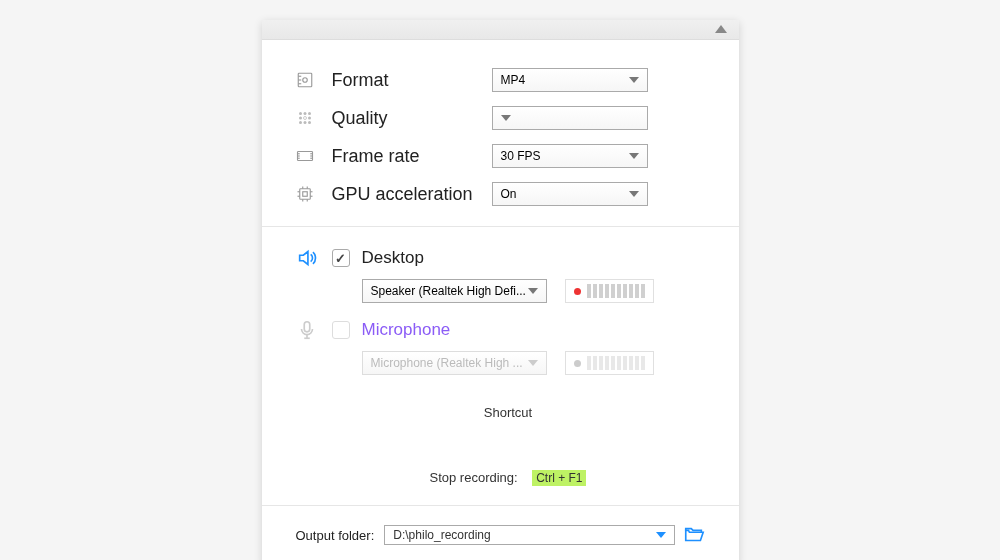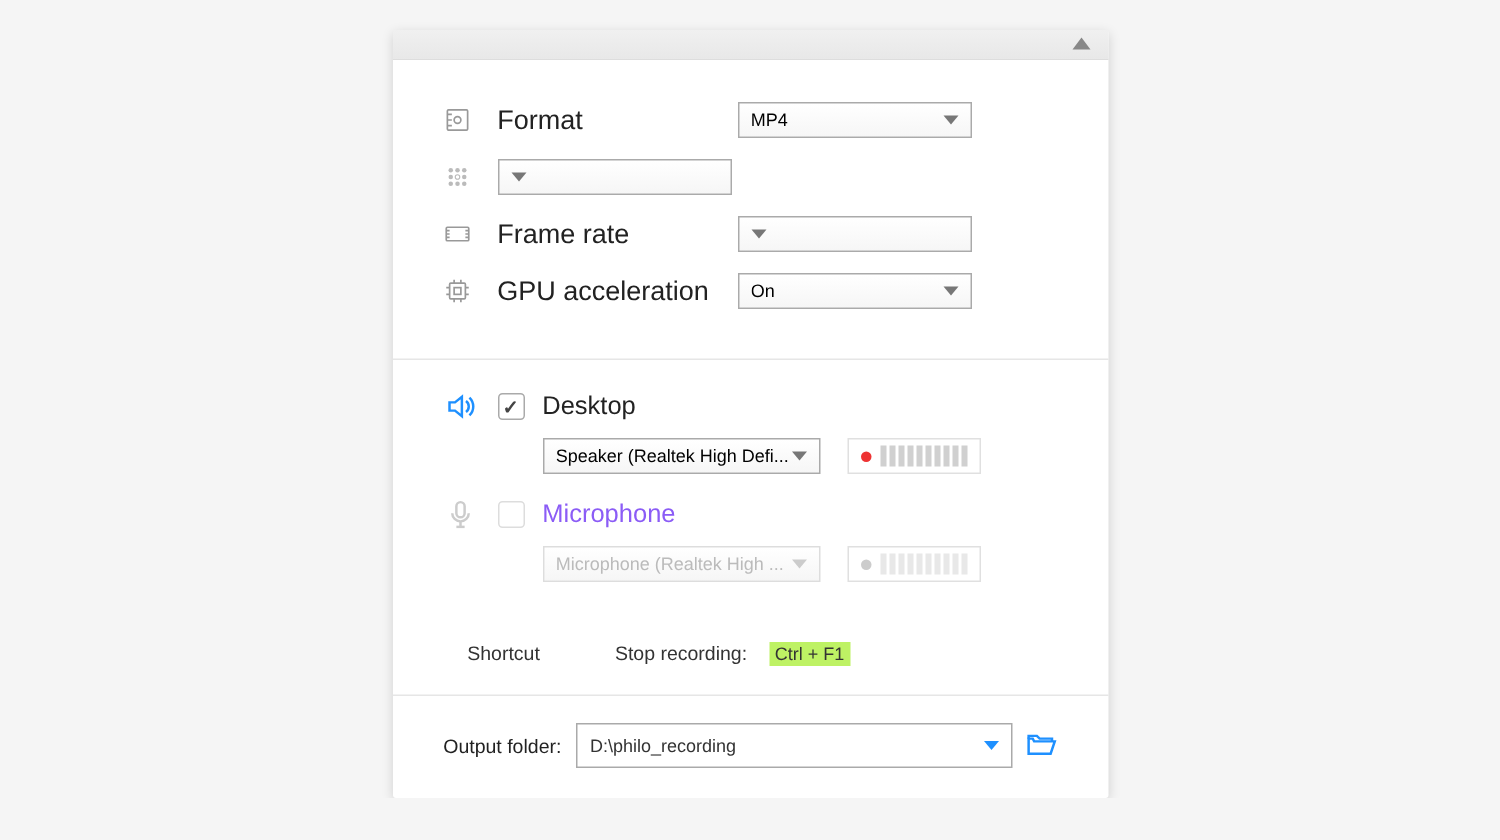--- a/index.html
+++ b/index.html
@@ -139,39 +139,40 @@
     background:#e33;
   }
   .vu.disabled .dot { background:#ccc; }
   .vu .bars { display:flex; gap:2px; }
   .vu .bars span {
     width:4px;height:14px;background:#d0d0d0;
   }
   .vu.disabled .bars span { background:#e8e8e8; }
   .shortcut-row {
     display:flex; align-items:center;
-    margin-top: 40px;
+    margin-top: 30px;
     padding-left: 16px;
     gap: 50px;
     font-size: 13px;
+    flex-direction: column;
   }
   .hotkey {
     background:#bef264;
     padding:1px 4px;
     font-size:12px;
   }
   .output-row {
     display:flex; align-items:center;
     padding: 18px 34px 20px 34px;
     gap:8px;
   }
   .output-row .lbl { font-size:13px; color:#222; margin-right:2px; }
   .path-select {
     flex:1;
-    height:30px;
+    height:20px;
     border:1px solid #aaa;
     display:flex; align-items:center;
     padding:0 8px;
     cursor:pointer;
     font-size:12px;
   }
   .path-select .txt { flex:1; overflow:hidden; text-overflow:ellipsis; white-space:nowrap; }
   .path-select .caret {
     width:0;height:0;
     border-left:5px solid transparent;
@@ -221,20 +222,21 @@
             <circle cx="12" cy="6" r="2"></circle>
             <circle cx="18" cy="6" r="2"></circle>
             <circle cx="6" cy="12" r="2"></circle>
             <circle cx="12" cy="12" r="2" fill="none" stroke="#bbb"></circle>
             <circle cx="18" cy="12" r="2"></circle>
             <circle cx="6" cy="18" r="2"></circle>
             <circle cx="12" cy="18" r="2"></circle>
             <circle cx="18" cy="18" r="2"></circle>
           </svg>
       </div>
+      <div class="label-col">Quality</div>
       <div class="ctrl-col">
         <div class="select wide">
           <span class="caret"></span>
         </div>
       </div>
     </div>
 
     <div class="row">
       <div class="icon-col">
         <svg width="18" height="18" viewBox="0 0 24 24" fill="none" stroke="#999" stroke-width="1.5">
@@ -243,26 +245,27 @@
             <line x1="2" y1="12" x2="5" y2="12"></line>
             <line x1="2" y1="15" x2="5" y2="15"></line>
             <line x1="19" y1="9" x2="22" y2="9"></line>
             <line x1="19" y1="12" x2="22" y2="12"></line>
             <line x1="19" y1="15" x2="22" y2="15"></line>
           </svg>
       </div>
       <div class="label-col">Frame rate</div>
       <div class="ctrl-col">
         <div class="select wide">
+          <span class="txt">30 FPS</span>
           <span class="caret"></span>
         </div>
       </div>
     </div>
 
-    <div class="row" style="margin-bottom:13px">
+    <div class="row" style="margin-bottom:0">
       <div class="icon-col">
         <svg width="18" height="18" viewBox="0 0 24 24" fill="none" stroke="#999" stroke-width="1.5">
             <rect x="5" y="5" width="14" height="14" rx="1"></rect>
             <rect x="9" y="9" width="6" height="6"></rect>
             <line x1="9" y1="2" x2="9" y2="5"></line>
             <line x1="15" y1="2" x2="15" y2="5"></line>
             <line x1="9" y1="19" x2="9" y2="22"></line>
             <line x1="15" y1="19" x2="15" y2="22"></line>
             <line x1="2" y1="9" x2="5" y2="9"></line>
             <line x1="2" y1="15" x2="5" y2="15"></line>

